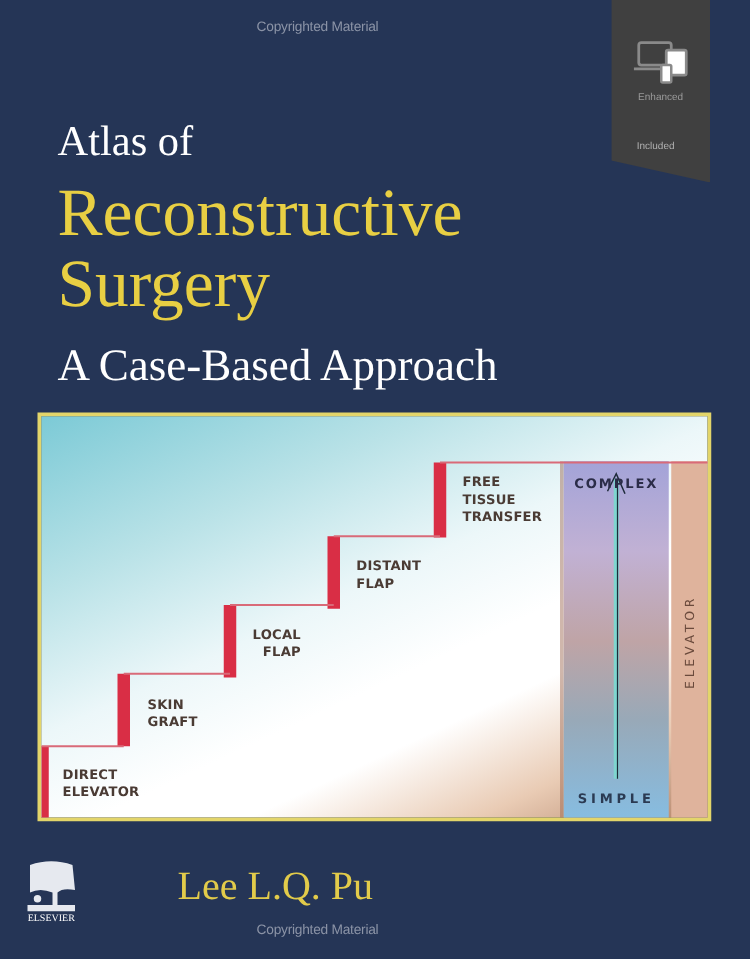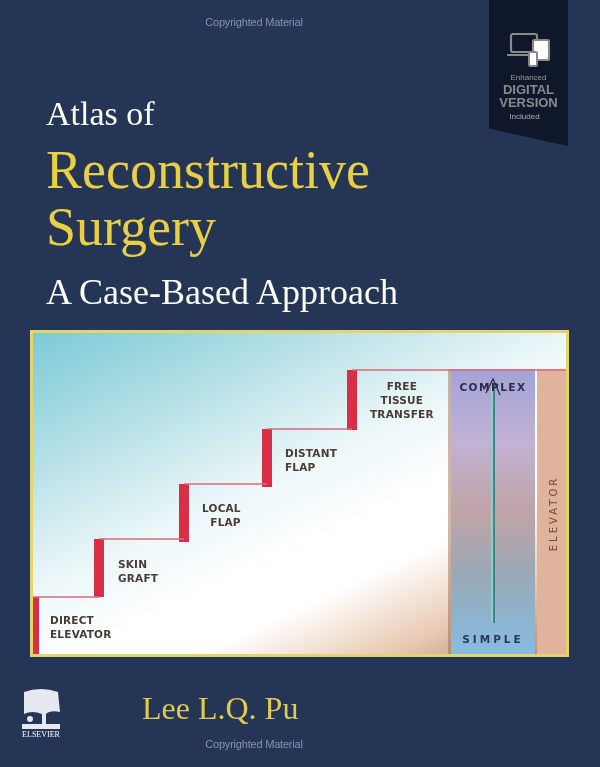--- a/index.html
+++ b/index.html
@@ -4,21 +4,21 @@
   <style>
     * { box-sizing: border-box; margin: 0; padding: 0; }
     html, body { width: 600px; height: 767px; overflow: hidden; }
     body { background: #253556; position: relative; font-family: "Liberation Serif", serif; }
 
     .copyright { position: absolute; left: 0; width: 508px; text-align: center;
       font-family: "Liberation Sans", sans-serif; font-size: 11px; color: #8b93a6; letter-spacing: -0.2px; }
     .copyright.top { top: 16px; }
     .copyright.bottom { top: 738px; }
 
-    .badge { position: absolute; left: 489px; top: 0; width: 79px; height: 146px; background: #0f172a;
+    .badge { position: absolute; left: 489px; top: 0; width: 79px; height: 146px; background: #404040;
       clip-path: polygon(0 0, 100% 0, 100% 100%, 0 88%); }
     .badge .dev { position: absolute; left: 18px; top: 32px; width: 46px; height: 36px; }
     .badge .t1 { position: absolute; top: 73px; width: 79px; text-align: center; font-family: "Liberation Sans", sans-serif;
       font-size: 8px; color: #9a9a9a; }
     .badge .t2 { position: absolute; top: 83px; width: 79px; text-align: center; font-family: "Liberation Sans", sans-serif;
       font-size: 13px; font-weight: bold; color: #8a8a8a; line-height: 13px; }
     .badge .t4 { position: absolute; top: 112px; width: 71px; text-align: center; font-family: "Liberation Sans", sans-serif;
       font-size: 8px; color: #b0b0b0; }
 
     .title-atlas { position: absolute; left: 46px; top: 96px; font-size: 34px; color: #ffffff; line-height: 36px; }
@@ -54,24 +54,20 @@
 <div class="copyright top">Copyrighted Material</div>
 
 <div class="badge">
   <svg class="dev" viewBox="0 0 46 36">
     <rect x="4" y="2" width="26" height="18" rx="2" fill="none" stroke="#8a8a8a" stroke-width="2.2"></rect>
     <path d="M0 23 H30" stroke="#8a8a8a" stroke-width="2.2"></path>
     <rect x="26" y="8" width="16" height="20" rx="1.5" fill="#fff" stroke="#8a8a8a" stroke-width="2.2"></rect>
     <rect x="22" y="20" width="8" height="14" rx="1.2" fill="#fff" stroke="#8a8a8a" stroke-width="2"></rect>
   </svg>
   <div class="t1">Enhanced</div>
-  <div class="t2">
-    <div>DIGITAL</div>
-    <div>VERSION</div>
-  </div>
   <div class="t4">Included</div>
 </div>
 
 <div class="title-atlas">Atlas of</div>
 <div class="title-main l1">Reconstructive</div>
 <div class="title-main l2">Surgery</div>
 <div class="subtitle">A Case-Based Approach</div>
 
 <div class="figure">
   <div class="col-left-shadow"></div>
@@ -107,21 +103,21 @@
     <div>GRAFT</div>
   </div>
   <div class="lbl" style="left:169px;top:168px;text-align:right;">
     <div>LOCAL</div>
     <div>FLAP</div>
   </div>
   <div class="lbl" style="left:252px;top:113px;">
     <div>DISTANT</div>
     <div>FLAP</div>
   </div>
-  <div class="lbl" style="left:337px;top:46px;text-align:center;">
+  <div class="lbl" style="left:337px;top:46px;">
     <div>FREE</div>
     <div>TISSUE</div>
     <div>TRANSFER</div>
   </div>
 
   <div class="complex-lbl">COMPLEX</div>
   <div class="simple-lbl">SIMPLE</div>
   <div class="elev-lbl">ELEVATOR</div>
 </div>
 

